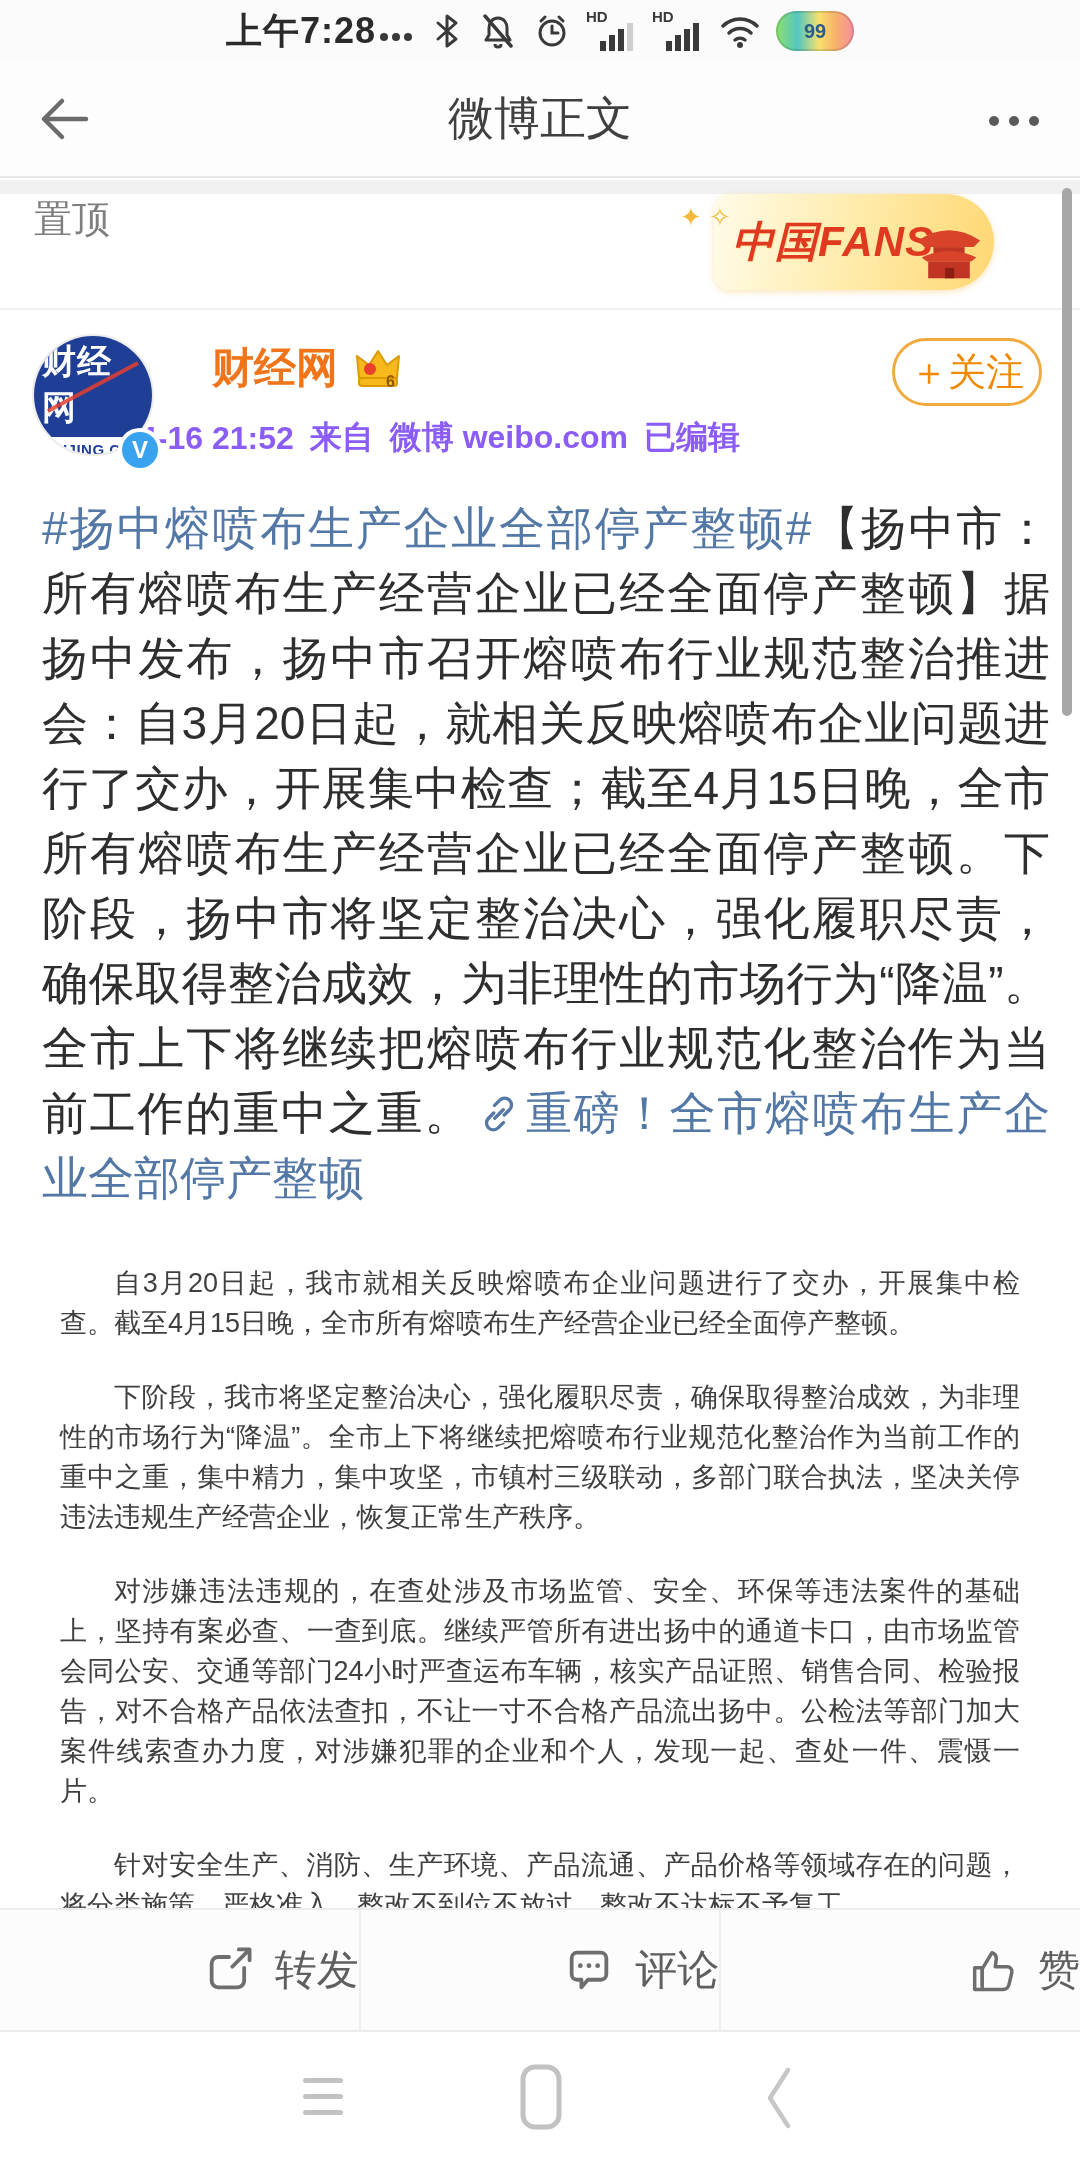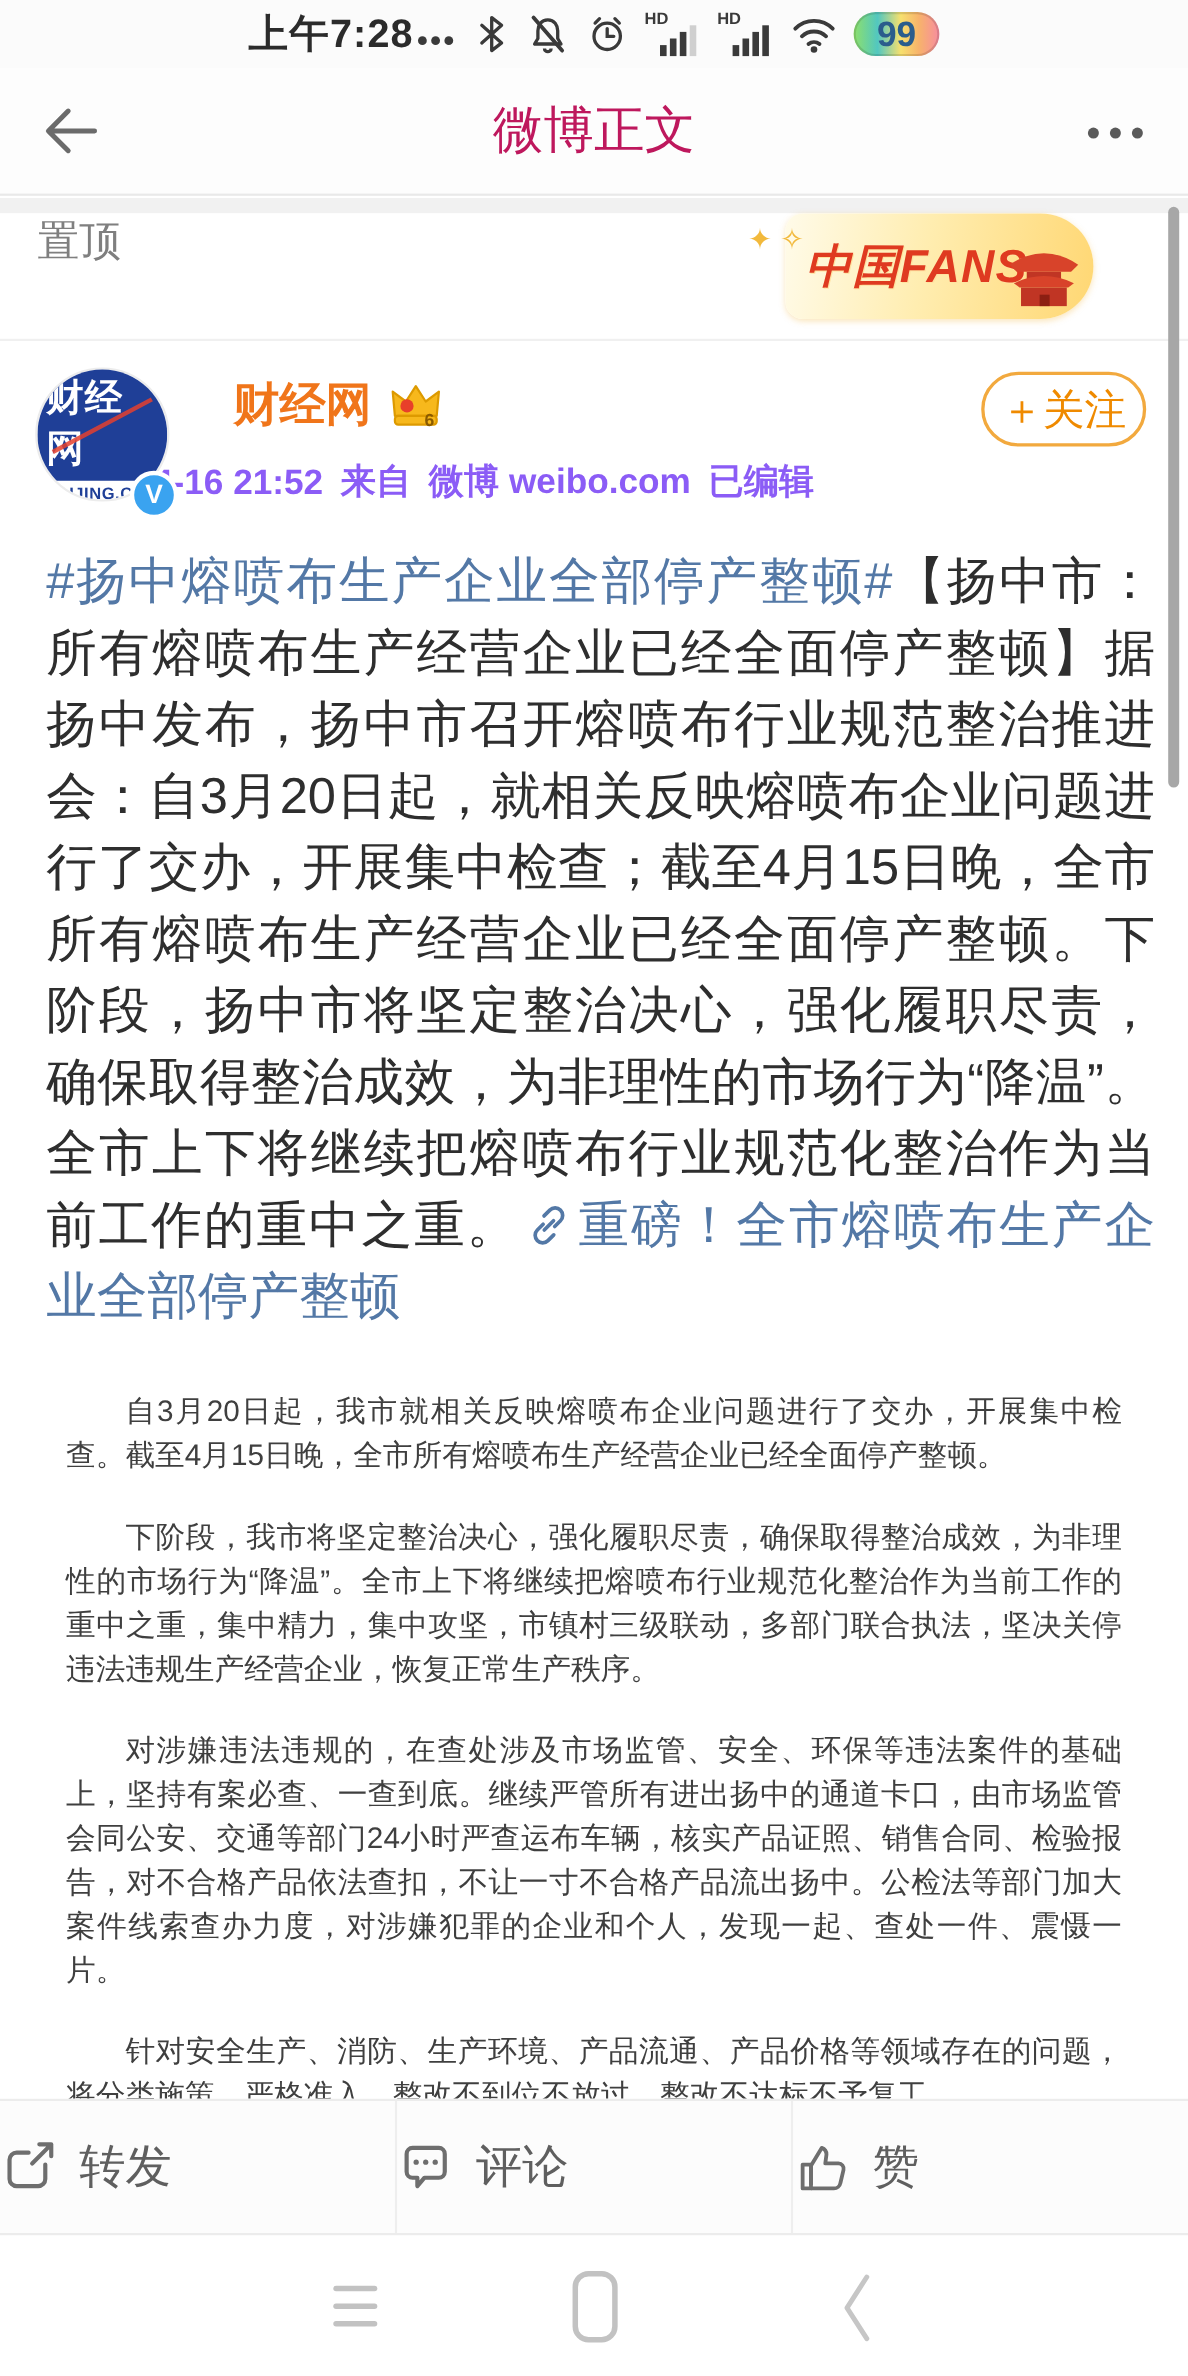--- a/index.html
+++ b/index.html
@@ -12,26 +12,26 @@
 
   
   .status-bar { position:absolute; top:0; left:0; right:0; height:62px;
     background:#fbfbfb; display:flex; align-items:center; justify-content:center;
     padding:0 30px; }
   .status-time { font-size:36px; font-weight:bold; color:#2b2b2b; letter-spacing:1px; }
   .status-icons { display:flex; align-items:center; gap:14px; }
   .battery { width:78px; height:40px; border-radius:20px; display:flex; align-items:center; justify-content:center;
     background:linear-gradient(90deg,#8ee06b 0%,#52c7c0 28%,#f7e06e 55%,#f7b36b 76%,#f78ca0 100%);
     box-shadow:inset 0 0 0 2px rgba(0,0,0,.12); }
-  .battery span { font-size:32px; font-weight:bold; color:#2b5d8c; }
+  .battery span { font-size:20px; font-weight:bold; color:#2b5d8c; }
 
   
   .app-bar { position:absolute; top:62px; left:0; right:0; height:116px; background:#fdfdfd;
     border-bottom:2px solid #e9e9e9; display:flex; align-items:center; padding:0 34px; }
-  .app-title { position:absolute; left:0; right:0; text-align:center; font-size:46px; color:#be185d; }
+  .app-title { position:absolute; left:0; right:0; text-align:center; font-size:46px; color:#404040; }
   .more-btn { margin-left:auto; }
 
   .strip { position:absolute; top:180px; left:0; right:0; height:14px; background:#f1f1f1; }
 
   
   .pinned { position:absolute; top:194px; left:0; right:0; height:116px; background:#fff;
     border-bottom:2px solid #f0f0f0; display:flex; align-items:flex-start; padding:0 34px; }
   .pinned-label { font-size:38px; color:#7f7f7f; }
   .fans-badge { margin-left:auto; margin-right:52px; width:280px; height:96px; position:relative;
     border-radius:16px 48px 48px 16px;
@@ -72,21 +72,21 @@
   .article { position:relative; margin-top:26px; padding:26px 60px 54px 60px;
     font-size:27px; line-height:40px; color:#3f3f3f; text-align:justify; }
   .article p { text-indent:2em; margin-bottom:34px; }
   .article p:last-of-type { margin-bottom:0; }
   .watermark { position:absolute; right:34px; bottom:16px; display:flex; align-items:center; gap:4px;
     color:#bdbdbd; font-size:30px; }
 
   
   .action-bar { position:absolute; left:0; right:0; top:1908px; height:124px; background:#fcfcfc;
     border-top:2px solid #ececec; border-bottom:2px solid #ececec; display:flex; }
-  .action { flex:1; display:flex; align-items:center; justify-content:flex-start; gap:20px;
+  .action { flex:1; display:flex; align-items:center; justify-content:flex-end; gap:20px;
     color:#5f5f5f; font-size:42px; background:none; border:none; }
   .action + .action { border-left:2px solid #eeeeee; }
 
   
   .system-nav { position:absolute; left:0; right:0; top:2034px; height:126px; background:#ffffff; }
   .sys-menu { position:absolute; left:295px; top:36px; }
   .sys-home { position:absolute; left:518px; top:28px; }
   .sys-back { position:absolute; left:760px; top:30px; }
 
   .scrollbar { position:absolute; right:8px; top:188px; width:10px; height:528px;

